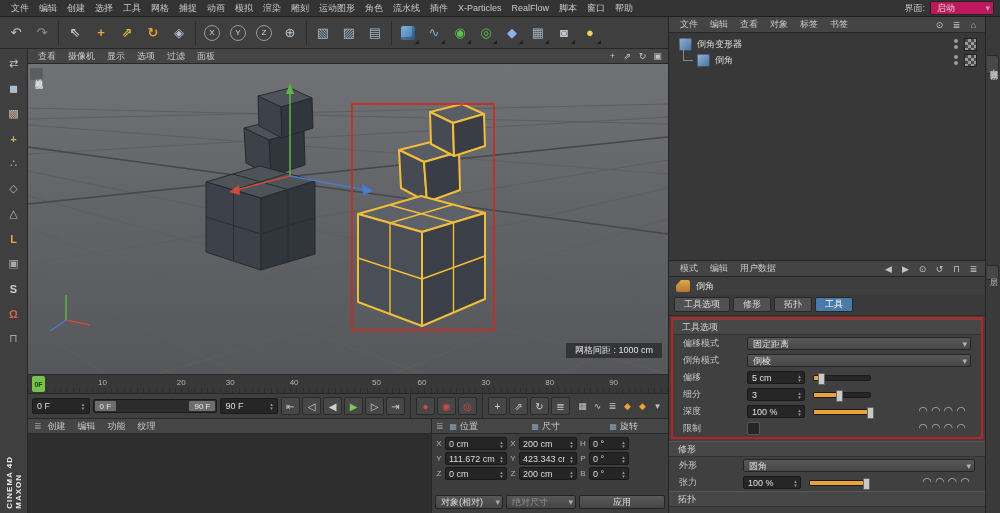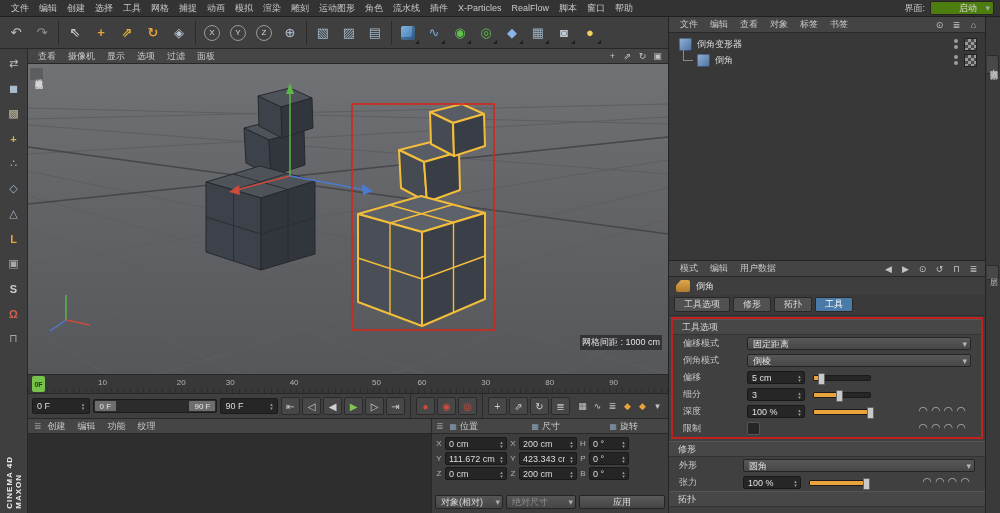--- a/index.html
+++ b/index.html
@@ -5,22 +5,22 @@
   html,body{margin:0;padding:0;background:#222;}
   .app{position:relative;width:1000px;height:513px;overflow:hidden;background:#3c3c3c;
        font-family:"Liberation Sans","DejaVu Sans",sans-serif;font-size:9px;color:#c8c8c8;
        user-select:none;white-space:nowrap;}
   
   .menubar{height:17px;box-sizing:border-box;background:#333;border-bottom:1px solid #1f1f1f;
            display:flex;align-items:center;padding:0 6px;}
   .menu-items{display:flex;align-items:center;}
   .mitem{padding:0 5px;}
   .menubar-right{margin-left:auto;display:flex;align-items:center;gap:5px;}
-  .iface-dd{background:#4d7c0f;border:1px solid #242424;border-radius:2px;height:12px;line-height:12px;
-            padding:0 16px 0 6px;position:relative;color:#ddd;min-width:40px;text-align:right;}
+  .iface-dd{background:#be185d;border:1px solid #242424;border-radius:2px;height:12px;line-height:12px;
+            padding:0 16px 0 6px;position:relative;color:#ddd;min-width:40px;}
   .iface-dd::after{content:"▾";position:absolute;right:3px;top:0;color:#aaa;}
   
   .row-main{display:flex;height:496px;}
   .col-left{width:668px;display:flex;flex-direction:column;}
   .toolbar{height:32px;box-sizing:border-box;background:#3f3f3f;border-bottom:1px solid #282828;
            display:flex;align-items:center;padding:0 3px;}
   .tbtn{position:relative;width:26px;height:26px;display:flex;align-items:center;justify-content:center;
         font-size:13px;border-radius:3px;color:#c8c8c8;}
   .tbtn.menu::after{content:"";position:absolute;right:2px;bottom:2px;border-left:4px solid transparent;
         border-bottom:4px solid #1d1d1d;}
@@ -44,21 +44,21 @@
   .vp-header{height:15px;box-sizing:border-box;background:#454545;border-bottom:1px solid #282828;
              display:flex;align-items:center;padding:0 4px;}
   .vp-menus{display:flex;}
   .vp-menu{padding:0 6px;}
   .vp-hicons{margin-left:auto;display:flex;gap:2px;}
   .hicon{width:13px;height:12px;display:flex;align-items:center;justify-content:center;font-size:9px;color:#c4c4c4;}
   .viewport{height:310px;position:relative;overflow:hidden;background:#616periodo265;}
   .viewport svg{display:block;}
   .vp-label{position:absolute;left:2px;top:4px;width:13px;padding:4px 0;background:rgba(88,89,92,.85);
             border-radius:2px;writing-mode:vertical-rl;text-align:center;font-size:8px;color:#dcdcdc;letter-spacing:1px;}
-  .grid-info{position:absolute;right:6px;bottom:24px;background:rgba(22,22,22,.55);padding:1px 2px;color:#e2e2e2;}
+  .grid-info{position:absolute;right:6px;bottom:16px;background:rgba(22,22,22,.55);padding:1px 9px;color:#e2e2e2;}
   
   .ruler{height:20px;box-sizing:border-box;background:#383838;border-top:1px solid #282828;
          border-bottom:1px solid #282828;position:relative;}
   .ticks{position:absolute;left:0;right:0;bottom:0;height:5px;
          background:repeating-linear-gradient(90deg,#2e2e2e 0 1px,transparent 1px 6.39px);}
   .rnum{position:absolute;top:3px;transform:translateX(-50%);color:#b4b4b4;font-size:8px;}
   .playhead{position:absolute;left:4px;top:1px;width:13px;height:16px;background:#76c24b;border-radius:2px;
             color:#1d3d0e;font-size:7px;font-weight:bold;display:flex;align-items:center;justify-content:center;}
   .transport{height:24px;box-sizing:border-box;background:#3f3f3f;display:flex;align-items:center;
              padding:0 4px;gap:3px;}

